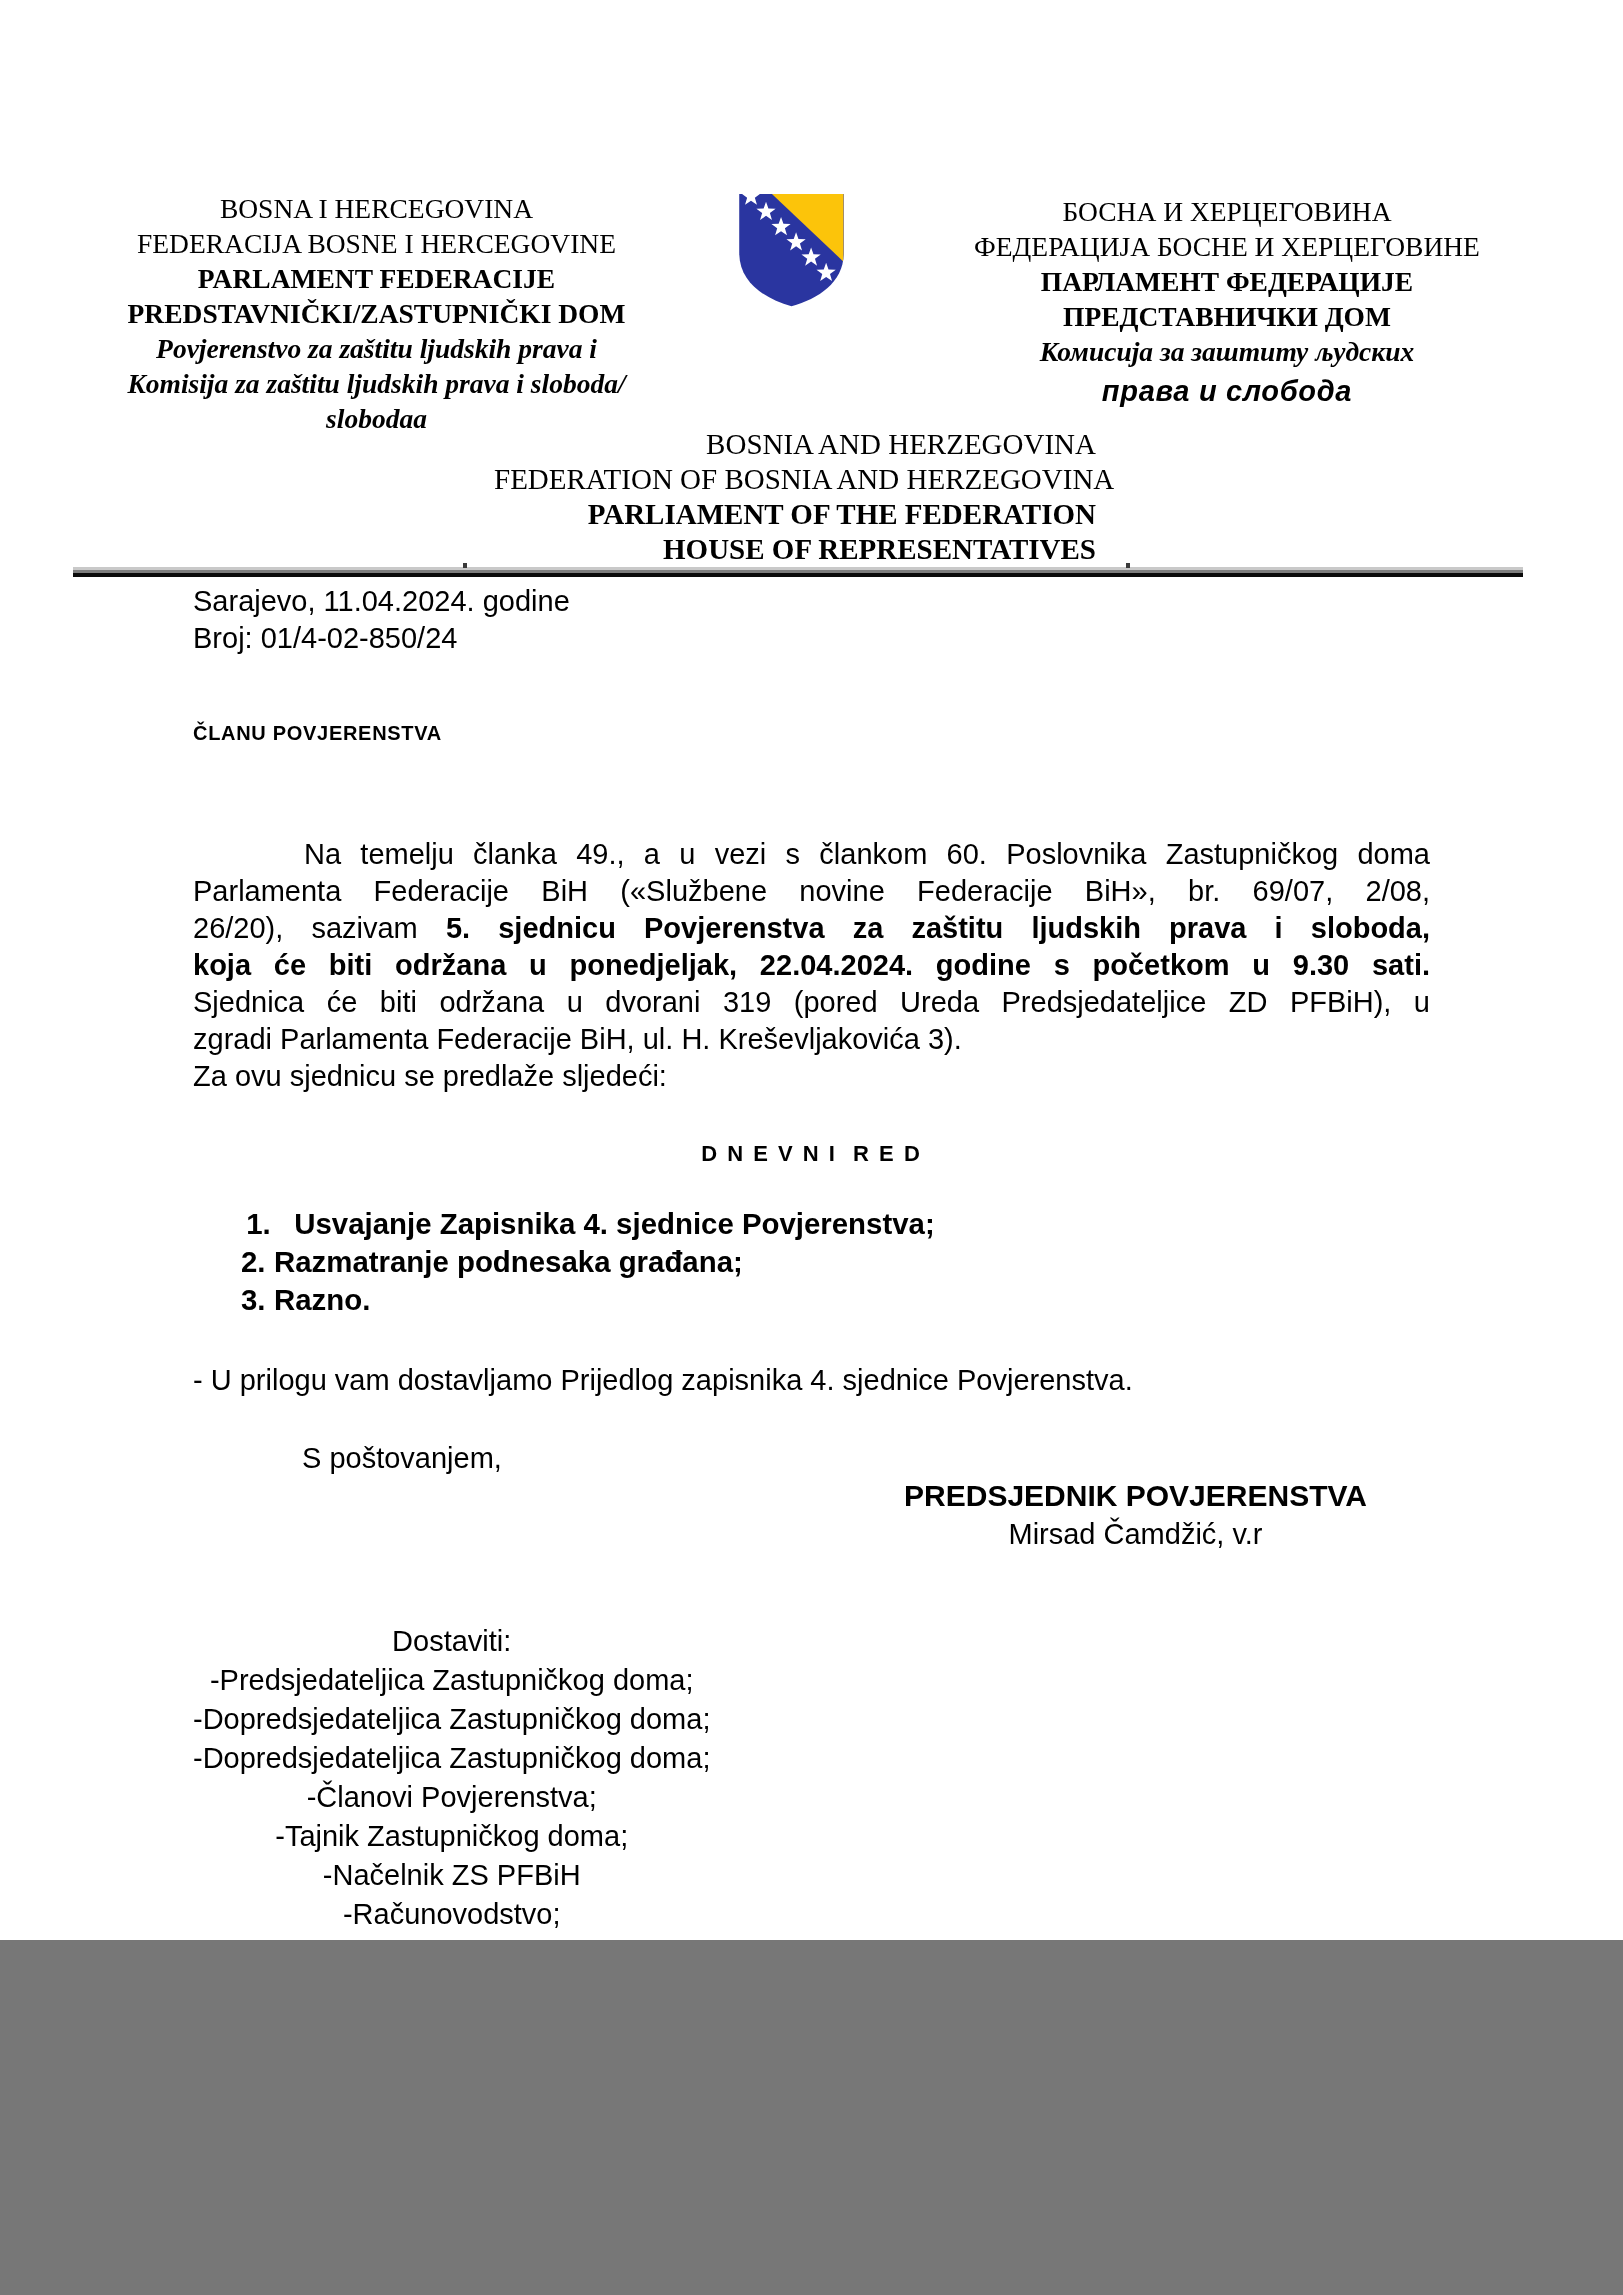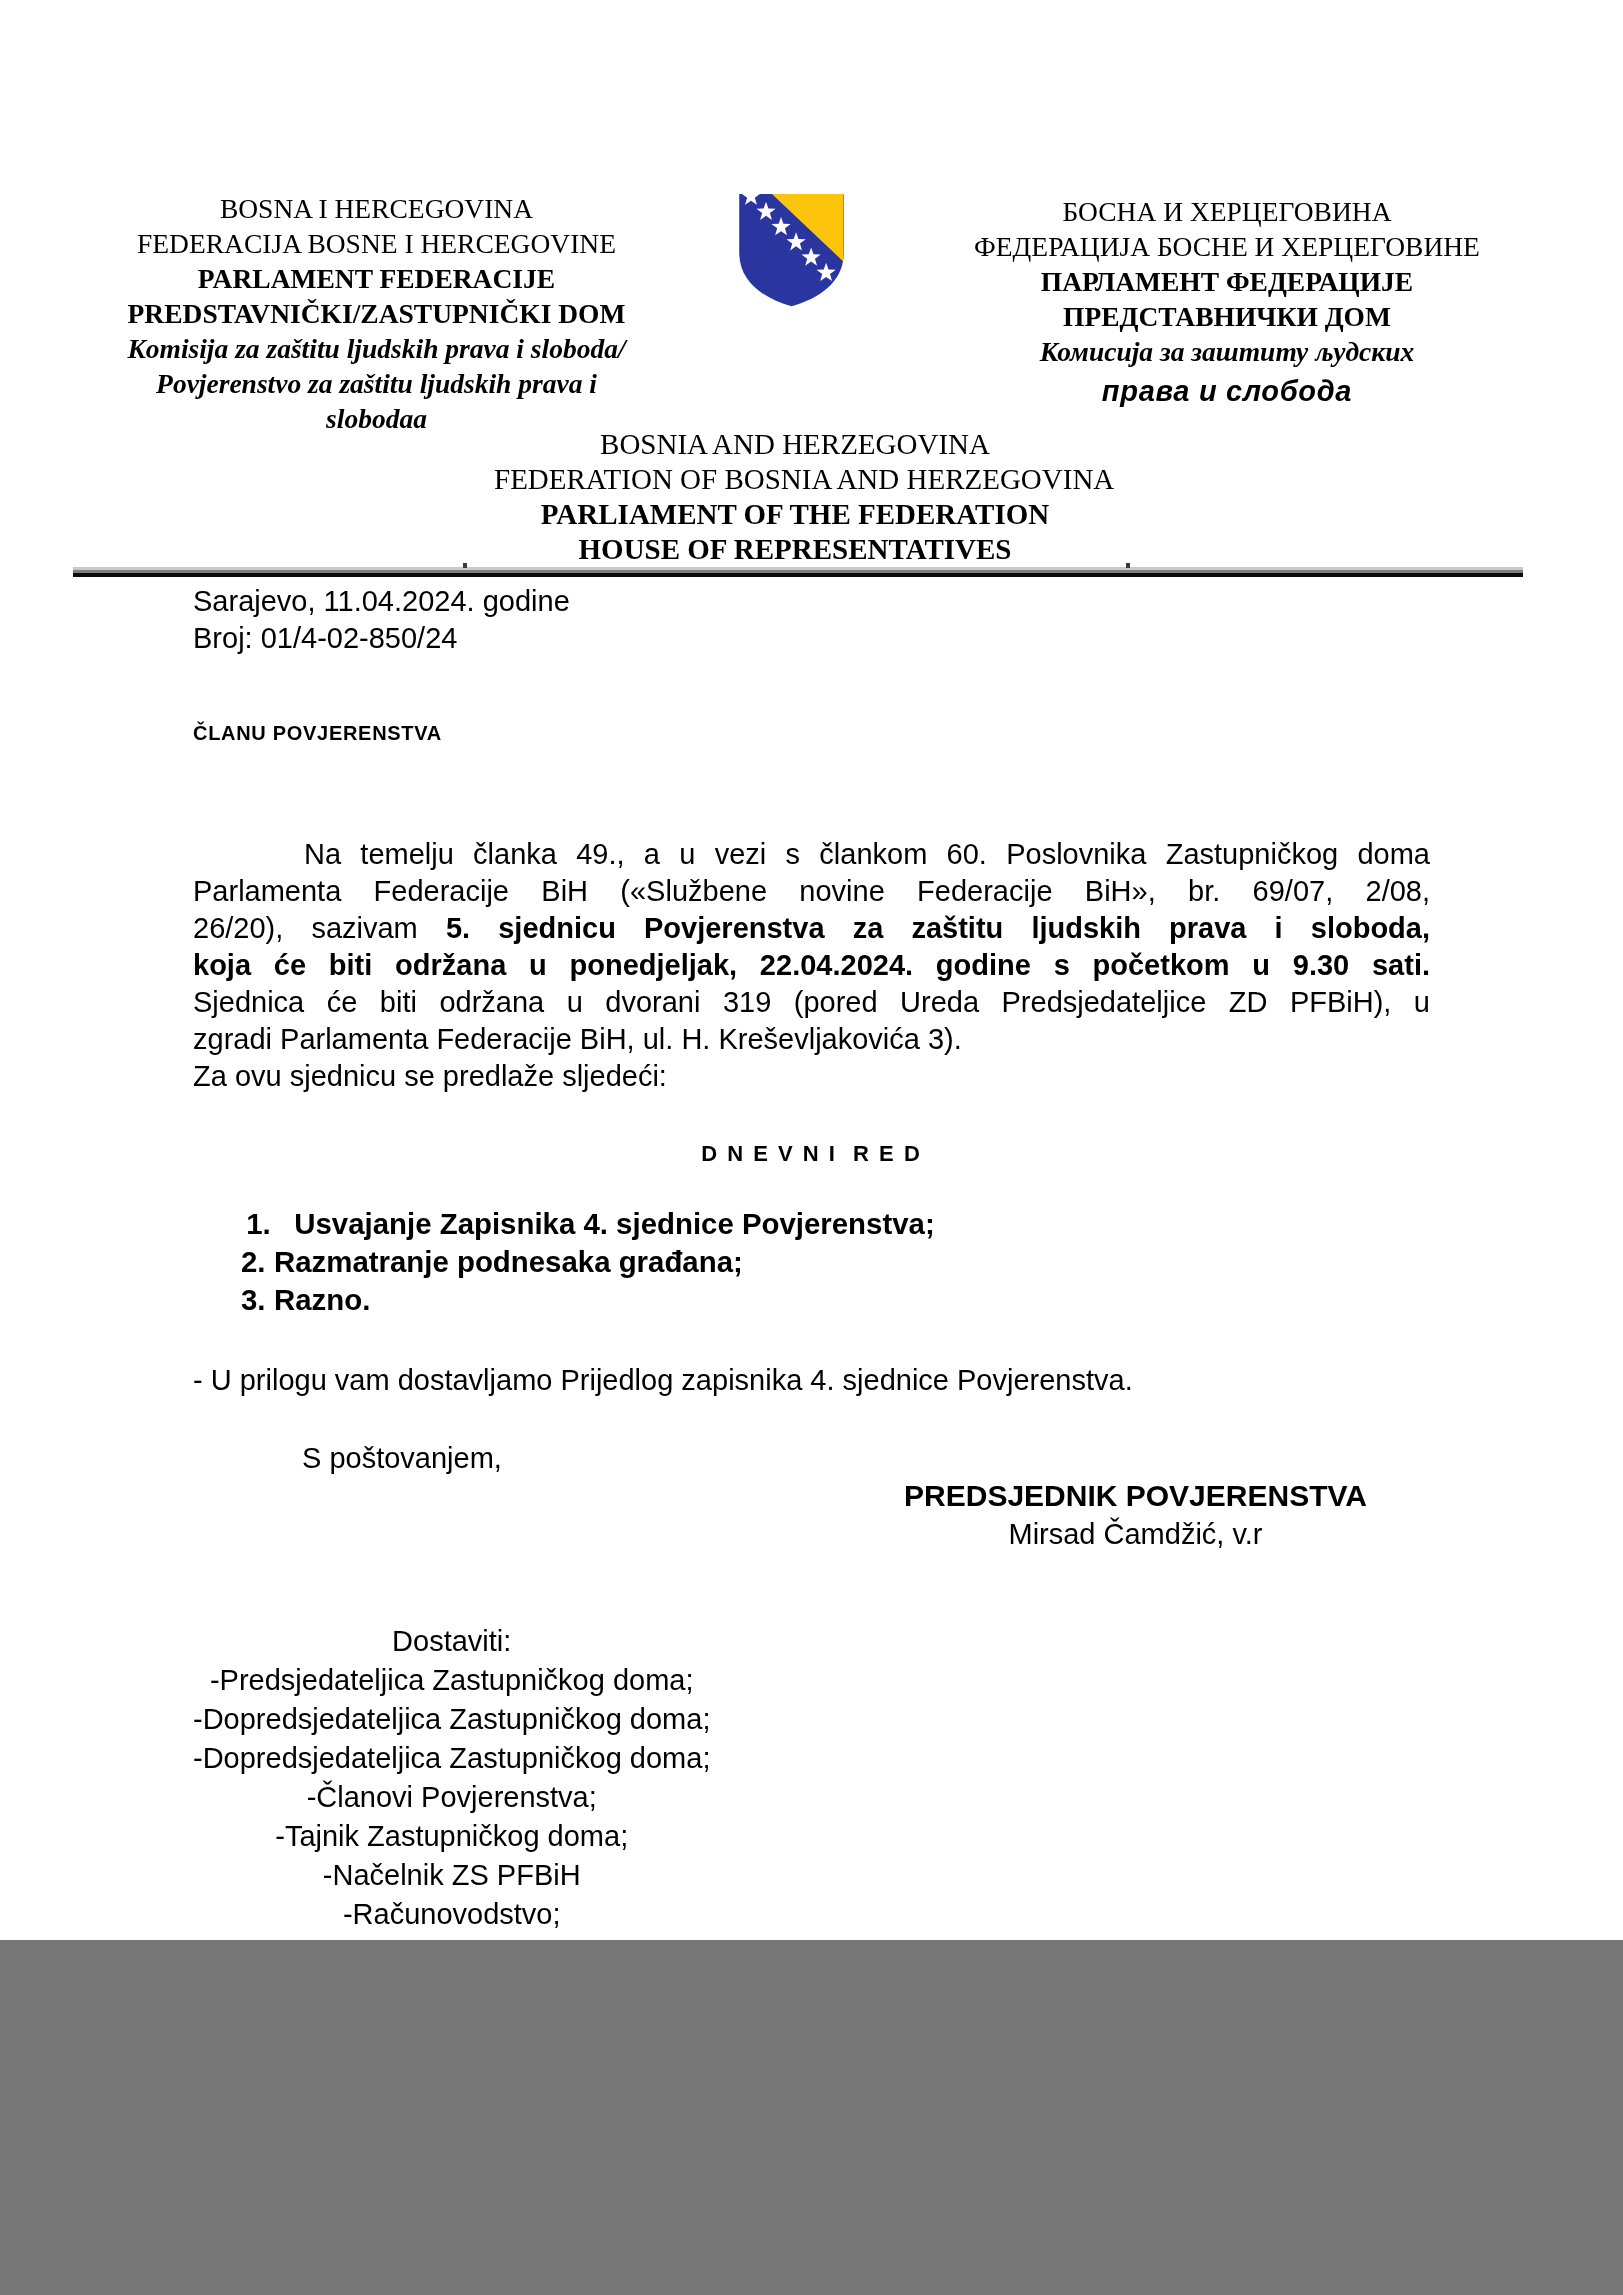--- a/index.html
+++ b/index.html
@@ -17,21 +17,21 @@
   .hcol{position:absolute;text-align:center;font-family:"Liberation Serif",serif;
         font-size:27.5px;line-height:35px;}
   .hcol .hline{white-space:nowrap;}
   .hline.b{font-weight:bold;}
   .hline.bi{font-weight:bold;font-style:italic;}
   .hline.bis{font-weight:bold;font-style:italic;
              font-family:"Liberation Sans",sans-serif;font-size:29px;
              letter-spacing:0.7px;margin-top:5.2px;}
   .hcol-left{left:115px;top:191px;width:523px;}
   .hcol-right{left:939px;top:194px;width:576px;}
-  .hcol-en{left:494px;top:427px;width:602px;font-size:29px;line-height:35px;}
+  .hcol-en{left:494px;top:427px;width:602px;font-size:29px;line-height:35px;text-align:right;}
   
   .crest{position:absolute;left:734px;top:190px;width:115px;height:119px;}
   
   .rule{position:absolute;left:73px;top:567px;width:1450px;height:9.8px;
         background:linear-gradient(to bottom,#c9c9c9 0 3.3px,#7d7d7d 3.3px 5.9px,#0a0a0a 5.9px 9.8px);}
   .rule-tick{position:absolute;width:3.9px;height:5.2px;background:#3a3a3a;top:563px;}
   .rule-tick.t1{left:463px;}
   .rule-tick.t2{left:1126px;}
   
   .txt{position:absolute;font-size:29px;line-height:37px;}
@@ -59,22 +59,22 @@
 </head>
 <body>
 
 <div class="page">
 
   <div class="hcol hcol-left">
       <div class="hline ">BOSNA I HERCEGOVINA</div>
       <div class="hline ">FEDERACIJA BOSNE I HERCEGOVINE</div>
       <div class="hline b">PARLAMENT FEDERACIJE</div>
       <div class="hline b">PREDSTAVNIČKI/ZASTUPNIČKI DOM</div>
+      <div class="hline bi">Povjerenstvo za zaštitu ljudskih prava i</div>
       <div class="hline bi">Komisija za zaštitu ljudskih prava i sloboda/</div>
-      <div class="hline bi">Povjerenstvo za zaštitu ljudskih prava i</div>
       <div class="hline bi">slobodaa</div>
     </div>
 
   <svg class="crest" viewBox="0 0 176 182" xmlns="http://www.w3.org/2000/svg">
     <defs>
       <clipPath id="shieldClip">
         <path d="M8,6 H168 V96 C168,141 130,166 88,178 C46,166 8,141 8,96 Z"></path>
       </clipPath>
       <polygon id="star" points="0,-15.5 3.64,-5.02 14.74,-4.79 5.9,1.92 9.11,12.54 0,6.2 -9.11,12.54 -5.9,1.92 -14.74,-4.79 -3.64,-5.02"></polygon>
     </defs>

